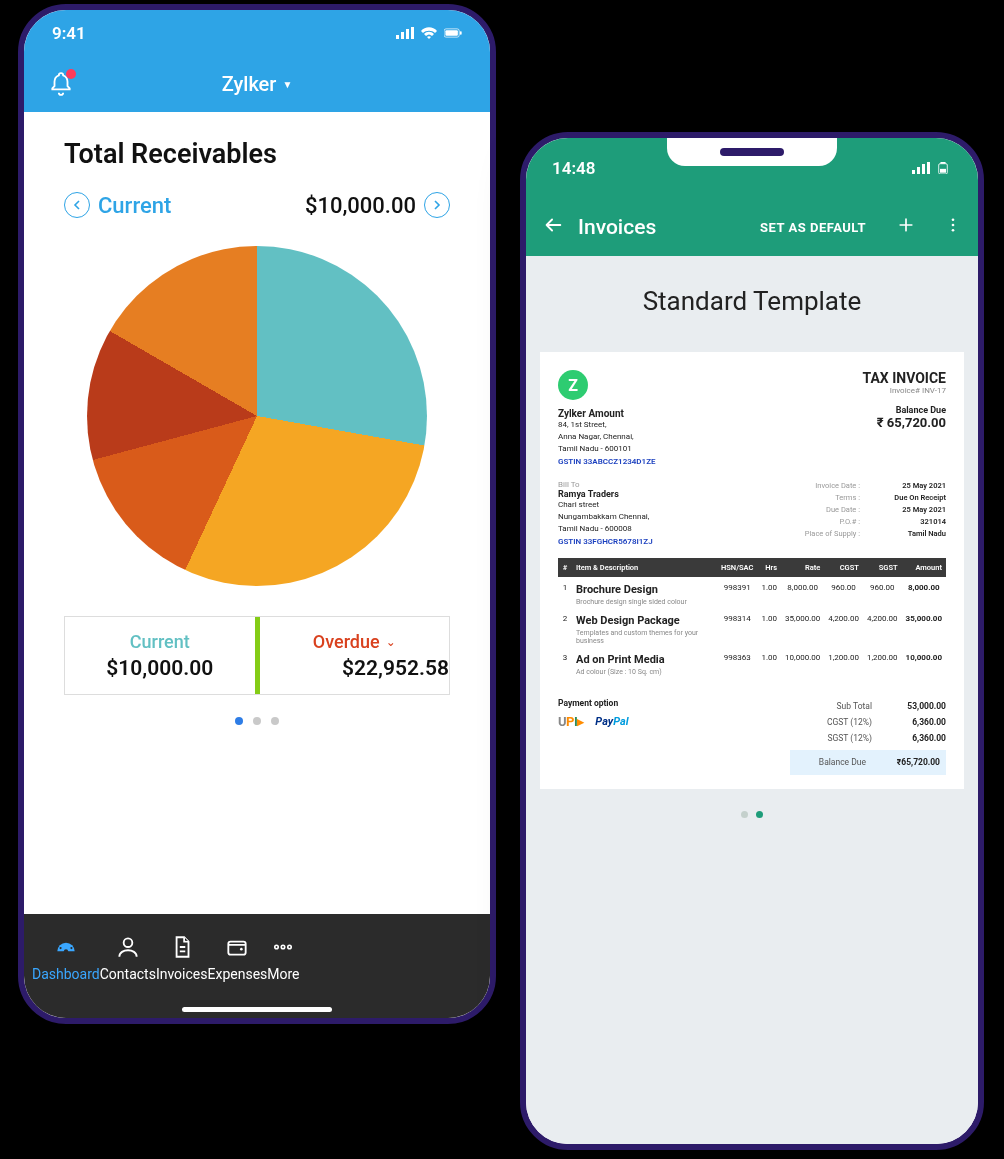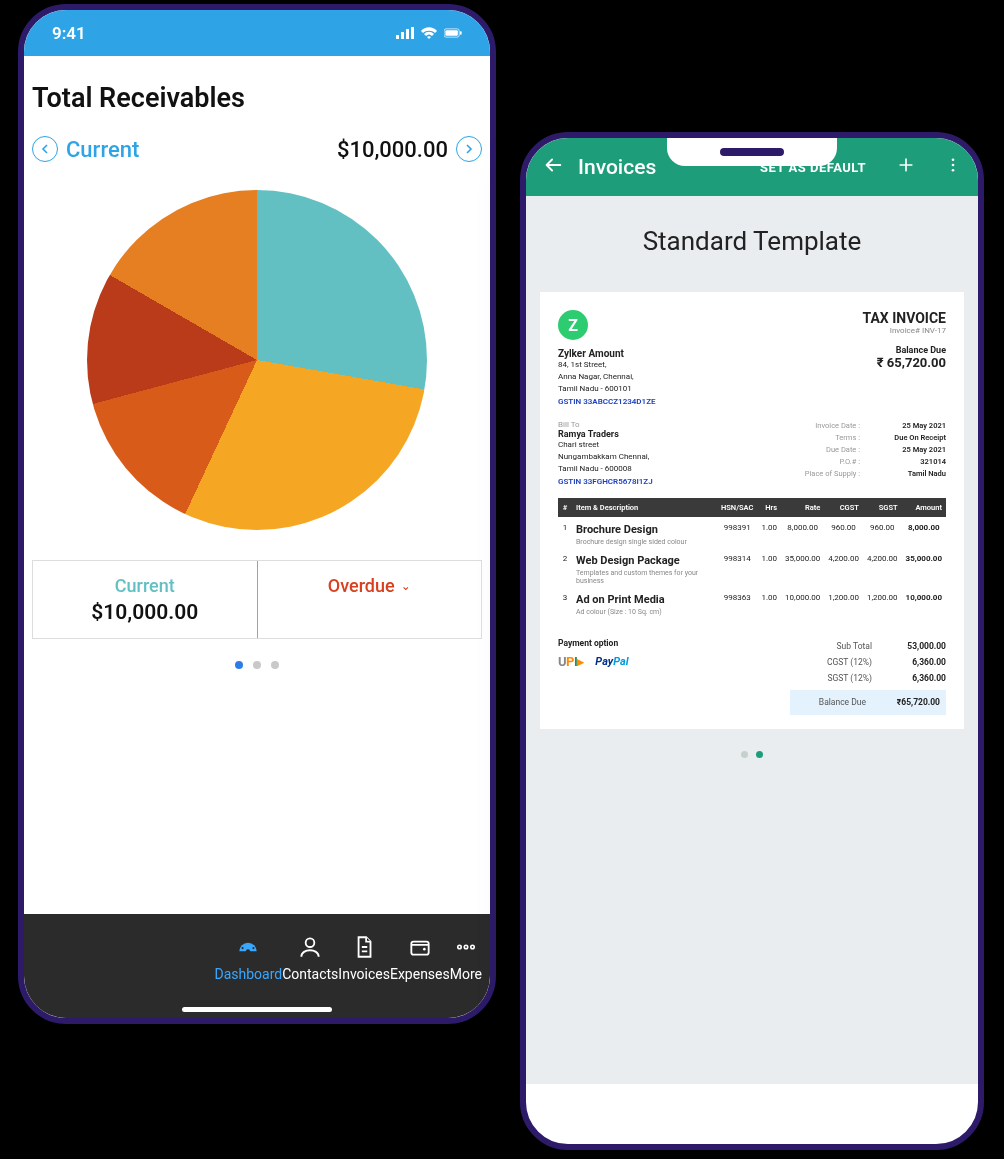--- a/index.html
+++ b/index.html
@@ -34,21 +34,21 @@
   .l-header .bell svg { width:26px; height:26px; }
   .l-header .bell .dot {
     position:absolute; top:-2px; right:-2px; width:10px; height:10px;
     background:#ff3b5c; border-radius:50%;
   }
   .l-header .org {
     font-size:20px; font-weight:500; display:flex; align-items:center; gap:6px;
   }
   .l-header .org .caret { font-size:10px; }
 
-  .l-body { padding: 26px 8px 0; }
+  .l-body { padding: 26px 40px 0; }
   .l-title { font-size:27px; font-weight:600; color:#111; margin-bottom:22px; }
   .l-periodrow {
     display:flex; align-items:center; justify-content:space-between; margin-bottom:28px;
   }
   .l-periodrow .left, .l-periodrow .right { display:flex; align-items:center; gap:8px; }
   .circ-btn {
     width:26px; height:26px; border:1.5px solid #2ea4e6; border-radius:50%;
     display:flex; align-items:center; justify-content:center; color:#2ea4e6;
     font-size:14px;
   }
@@ -65,33 +65,33 @@
       #e67e22 300deg 360deg
     );
   }
 
   .l-summary {
     border:1px solid #ddd; display:flex; margin:0 0 22px;
   }
   .l-summary .cell {
     flex:1; text-align:center; padding:14px 0;
   }
-  .l-summary .cell + .cell { border-left:1px solid #84cc16;text-align:right; }
+  .l-summary .cell + .cell { border-left:5px solid #84cc16;text-align:right; }
   .l-summary .lbl { font-size:18px; font-weight:500; display:flex; gap:6px; justify-content:center; align-items:center;}
   .l-summary .lbl.cur  { color:#62c0c3; }
   .l-summary .lbl.over { color:#d9411e; }
   .l-summary .val { font-size:21px; font-weight:600; color:#111; margin-top:4px; }
 
   .l-pager { display:flex; gap:10px; justify-content:center; margin-bottom:12px; }
   .l-pager .d { width:8px; height:8px; border-radius:50%; background:#c9c9c9; }
   .l-pager .d.on { background:#2e7de6; }
 
   .l-tabbar {
     position:absolute; left:0; right:0; bottom:0; height:104px;
-    background:#2b2b2b; color:#fff; display:flex; align-items:center; justify-content:flex-end;
+    background:#2b2b2b; color:#fff; display:flex; align-items:center; justify-content:flex-start;
     padding:6px 8px 22px; border-radius:0 0 40px 40px;
   }
   .l-tab { display:flex; flex-direction:column; align-items:center; gap:6px; font-size:14px; }
   .l-tab.active { color:#3aa7ff; }
   .l-tab svg { width:26px; height:26px; }
   .home-ind {
     position:absolute; bottom:6px; left:50%; transform:translateX(-50%);
     width:150px; height:5px; background:#fff; border-radius:3px;
   }
 
@@ -183,20 +183,32 @@
           <path d="M9 12l-2-2c1-1 3-1 4 0zM4 7c3-3 7-3 10 0l-2 2c-2-2-4-2-6 0zM1 4C5-1 13-1 17 4l-2 2C12 3 6 3 3 6z" fill="#fff"></path>
         </svg>
       <svg viewBox="0 0 26 12">
           <rect x="0" y="0" width="22" height="12" rx="3" fill="none" stroke="#fff" stroke-width="1"></rect>
           <rect x="2" y="2" width="18" height="8" rx="1.5" fill="#fff"></rect>
           <rect x="23" y="3.5" width="2.5" height="5" rx="1" fill="#fff"></rect>
         </svg>
     </span>
   </div>
 
+  <div class="l-header">
+    <span class="bell">
+      <svg viewBox="0 0 24 24">
+          <path d="M12 2a2 2 0 00-2 2c-2.5.9-4 3.2-4 6v4l-2 2v1h16v-1l-2-2v-4c0-2.8-1.5-5.1-4-6a2 2 0 00-2-2zm-2 18a2 2 0 004 0" fill="none" stroke="#fff" stroke-width="1.7"></path>
+        </svg>
+      <span class="dot"></span>
+    </span>
+    <span class="org">
+      <span>Zylker</span>
+      <span class="caret">▼</span>
+    </span>
+  </div>
 
   <div class="l-body">
     <div class="l-title">Total Receivables</div>
 
     <div class="l-periodrow">
       <span class="left">
         <span class="circ-btn">
           <svg width="10" height="10" viewBox="0 0 10 10">
               <path d="M7 1L3 5l4 4" fill="none" stroke="#2ea4e6" stroke-width="1.6"></path>
             </svg>
@@ -218,20 +230,21 @@
     <div class="l-summary">
       <div class="cell">
         <div class="lbl cur">Current</div>
         <div class="val">$10,000.00</div>
       </div>
       <div class="cell">
         <div class="lbl over">
           <span>Overdue</span>
           <span style="font-size:12px;">⌄</span>
         </div>
+        <div class="val">$22,952.58</div>
       </div>
     </div>
 
     <div class="l-pager">
       <span class="d on"></span>
       <span class="d"></span>
       <span class="d"></span>
     </div>
   </div>
 
@@ -275,20 +288,36 @@
         </svg>
       <span>More</span>
     </div>
     <div class="home-ind"></div>
   </div>
 </div>
 
 <div class="phone right">
   <div class="r-notch"></div>
 
+  <div class="r-statusbar">
+    <span>14:48</span>
+    <span class="sb-icons">
+      <svg viewBox="0 0 18 12">
+          <rect x="0" y="8" width="3" height="4" fill="#fff"></rect>
+          <rect x="5" y="5" width="3" height="7" fill="#fff"></rect>
+          <rect x="10" y="2" width="3" height="10" fill="#fff"></rect>
+          <rect x="15" y="0" width="3" height="12" fill="#fff"></rect>
+        </svg>
+      <svg viewBox="0 0 10 14">
+          <rect x="2" y="0" width="6" height="2" fill="#fff"></rect>
+          <rect x="0" y="2" width="10" height="12" rx="1.5" fill="none" stroke="#fff"></rect>
+          <rect x="1.5" y="8" width="7" height="4.5" fill="#fff"></rect>
+        </svg>
+    </span>
+  </div>
 
   <div class="r-header">
     <span>
       <svg width="22" height="22" viewBox="0 0 24 24">
           <path d="M20 12H5m0 0l6-6m-6 6l6 6" stroke="#fff" stroke-width="2" fill="none" stroke-linecap="round"></path>
         </svg>
     </span>
     <span class="title">Invoices</span>
     <span class="sad">SET AS DEFAULT</span>
     <span style="margin-left:16px;">

